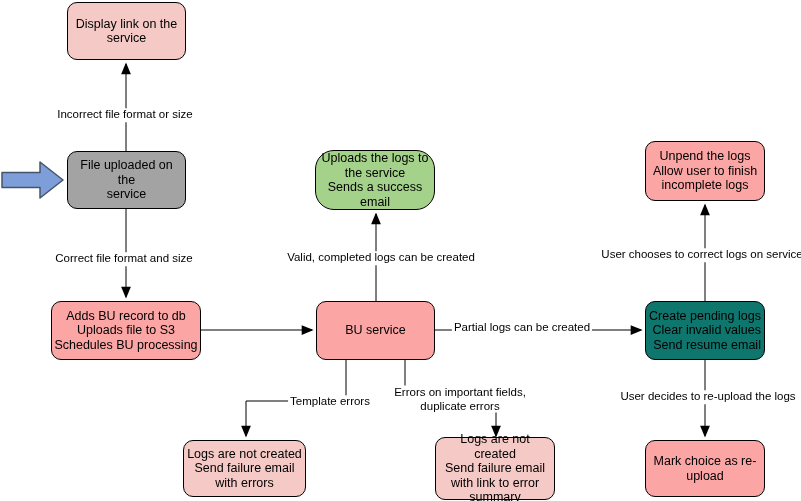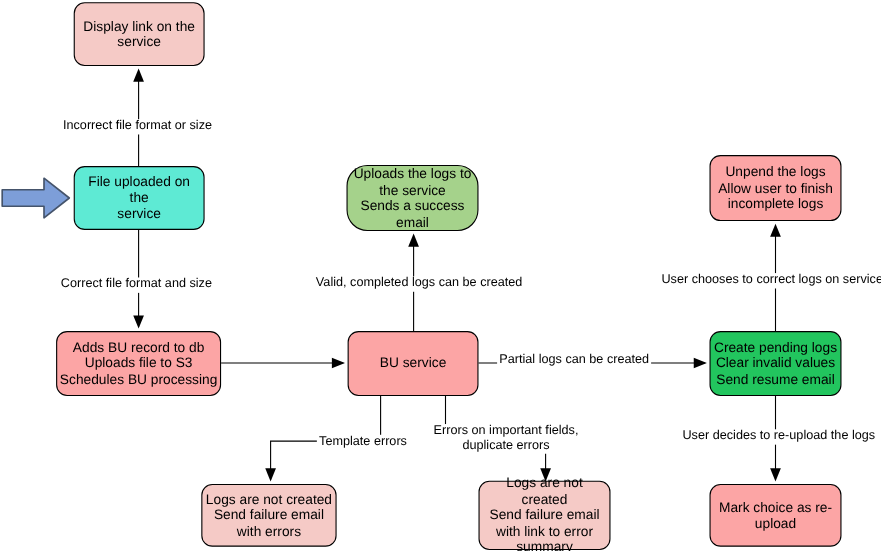--- a/index.html
+++ b/index.html
@@ -26,23 +26,23 @@
     align-items: center;
     justify-content: center;
     text-align: center;
     white-space: pre-line;
     font-size: 12.5px;
     line-height: 14.5px;
     padding: 2px;
     z-index: 2;
   }
   .fill-pink   { background: #f5cac6; }
-  .fill-blue   { background: #5eead4; }
+  .fill-blue   { background: #a3a3a3; }
   .fill-green  { background: #a5d28b; border-radius: 19px; }
-  .fill-yellow { background: #22c55e; }
+  .fill-yellow { background: #0f766e; text-align: right; }
   .fill-white  { background: #fca5a5; }
 
   #n-display-error { left: 67px;  top: 2px;   width: 119px; height: 58px; }
   #n-file-uploaded { left: 67px;  top: 151px; width: 119px; height: 58px; }
   #n-adds-bu       { left: 51px;  top: 301px; width: 150px; height: 59px; }
   #n-bu-service    { left: 316px; top: 301px; width: 119px; height: 59px; }
   #n-uploads-logs  { left: 315px; top: 150px; width: 120px; height: 60px; }
   #n-create-pending{ left: 645px; top: 301px; width: 120px; height: 59px; }
   #n-unpend        { left: 645px; top: 141px; width: 120px; height: 60px; }
   #n-mark-choice   { left: 645px; top: 440px; width: 120px; height: 57px; }

